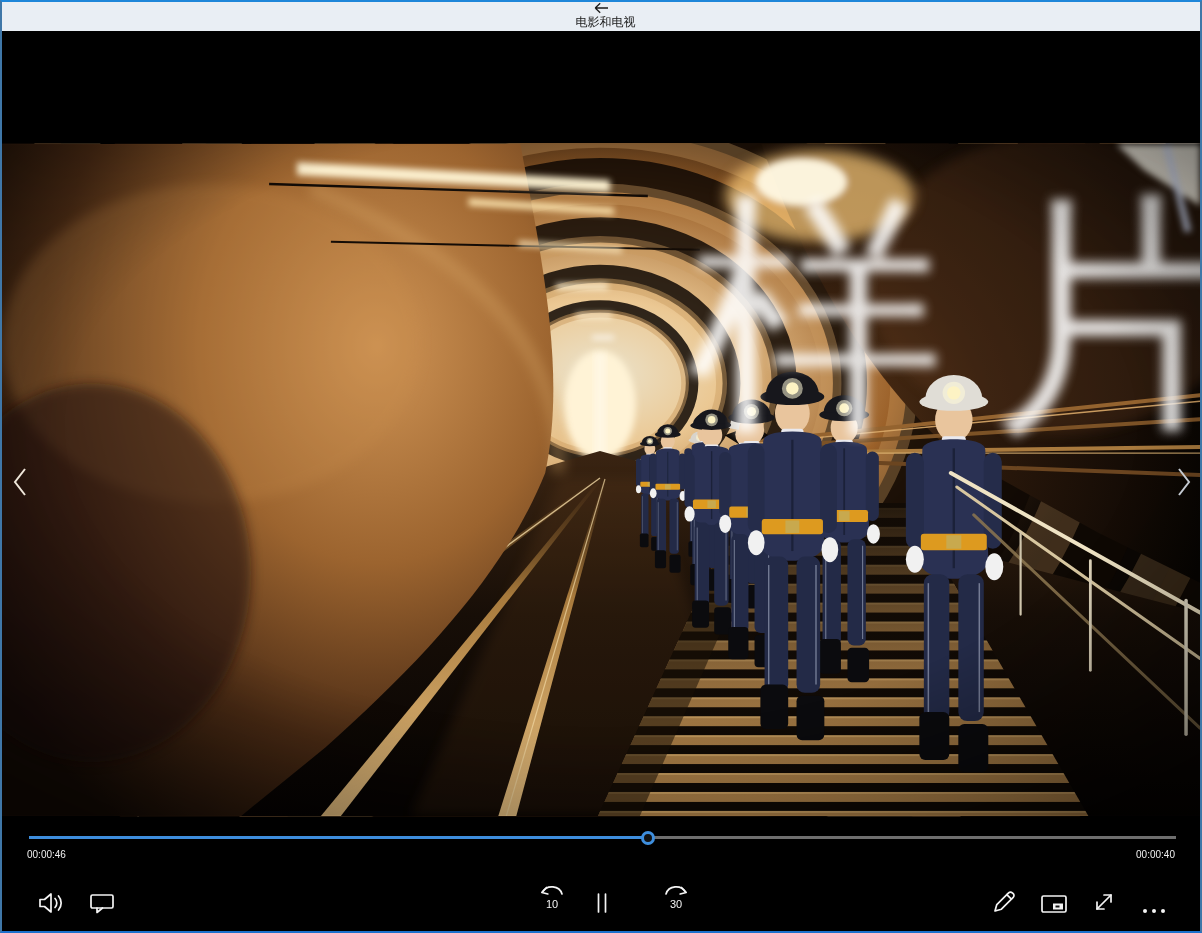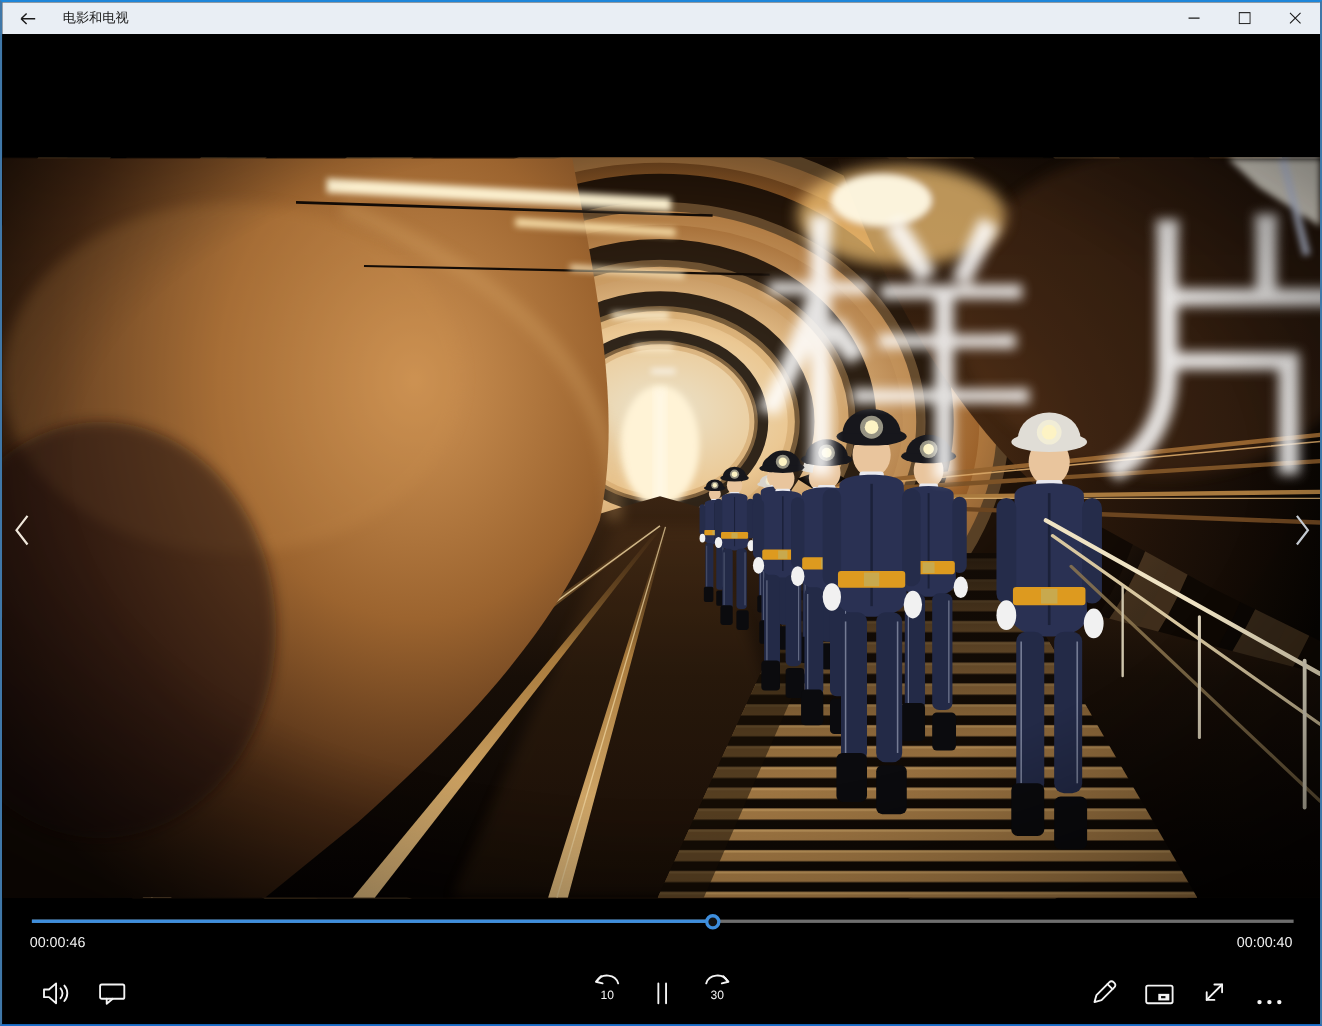--- a/index.html
+++ b/index.html
@@ -5,21 +5,21 @@
   html,body{margin:0;padding:0;background:#222;}
   *{box-sizing:border-box;}
   body{font-family:"Liberation Sans","DejaVu Sans",sans-serif;}
   .window{
     position:relative;width:1202px;height:933px;background:#000;overflow:hidden;
     border:2px solid #3f77a8;border-top-color:#1e86d9;border-bottom-color:#1c70cc;
   }
   
   .titlebar{
     position:absolute;top:0;left:0;right:0;height:29px;background:#e9eef4;
-    display:flex;align-items:center;color:#111;
+    display:flex;align-items:center;color:#111;flex-direction:column;
   }
   .tb-back{width:46px;height:29px;display:flex;align-items:center;justify-content:center;cursor:pointer;}
   .tb-title{font-size:12px;margin-left:9px;color:#1a1a1a;}
   .tb-spacer{flex:1;}
   .tb-btn{width:46px;height:29px;display:flex;align-items:center;justify-content:center;cursor:pointer;}
   .tb-btn svg{display:block;}
   
   .stage{position:absolute;top:29px;left:0;right:0;bottom:0;background:#000;}
   .video{position:absolute;top:112px;left:0;width:1198px;height:674px;}
   .video svg{display:block;}
@@ -28,21 +28,21 @@
   .chev-left{left:5px;top:431px;}
   .chev-right{right:3px;top:431px;}
   
   .seek{position:absolute;left:27px;right:24px;top:805px;height:3px;background:#6e6e6e;cursor:pointer;}
   .seek-fill{position:absolute;left:0;top:0;bottom:0;width:54%;background:#3e8edd;}
   .seek-thumb{
     position:absolute;top:50%;width:14px;height:14px;border-radius:50%;
     background:#121212;border:3px solid #3e8edd;transform:translate(-50%,-50%);left:54%;
   }
   .times{position:absolute;left:25px;right:25px;top:818px;display:flex;justify-content:space-between;
-         color:#f0f0f0;font-size:13px;}
+         color:#f0f0f0;font-size:10px;}
   
   .ctl{position:absolute;width:44px;height:44px;top:840px;display:flex;align-items:flex-end;justify-content:center;cursor:pointer;}
   .ctl svg{display:block;}
   .ico{stroke:#f4f4f4;fill:none;stroke-width:1.7;stroke-linecap:round;stroke-linejoin:round;}
   .ico-fill{fill:#f4f4f4;stroke:none;}
   .skip-num{fill:#f4f4f4;font-size:11px;font-family:"Liberation Sans",sans-serif;}
 </style>
 </head>
 <body>
 
@@ -293,21 +293,21 @@
         <path class="ico" d="M5.5,9 A10.5,9.5 0 0 1 25,11"></path>
         <path class="ico" d="M9.5,4.5 L4.8,9.5 L10.8,11"></path>
         <text class="skip-num" x="15" y="25" text-anchor="middle">10</text>
       </svg>
     </div>
     <div class="ctl" style="left:578px">
       <svg width="18" height="24" viewBox="0 0 18 24">
         <path class="ico" d="M5.5,3 V21 M12.5,3 V21" stroke-width="2.2"></path>
       </svg>
     </div>
-    <div class="ctl" style="left:628px">
+    <div class="ctl" style="left:652px">
       <svg width="30" height="32" viewBox="0 0 30 32">
         <path class="ico" d="M24.5,9 A10.5,9.5 0 0 0 5,11"></path>
         <path class="ico" d="M20.5,4.5 L25.2,9.5 L19.2,11"></path>
         <text class="skip-num" x="15" y="25" text-anchor="middle">30</text>
       </svg>
     </div>
 
     <div class="ctl" style="left:980px">
       <svg width="26" height="26" viewBox="0 0 26 26">
         <path class="ico" d="M4,22 L5.8,15.6 L17.6,3.8 a2.6,2.6 0 0 1 3.7,0 l0.9,0.9 a2.6,2.6 0 0 1 0,3.7 L10.4,20.2 L4,22 Z"></path>

